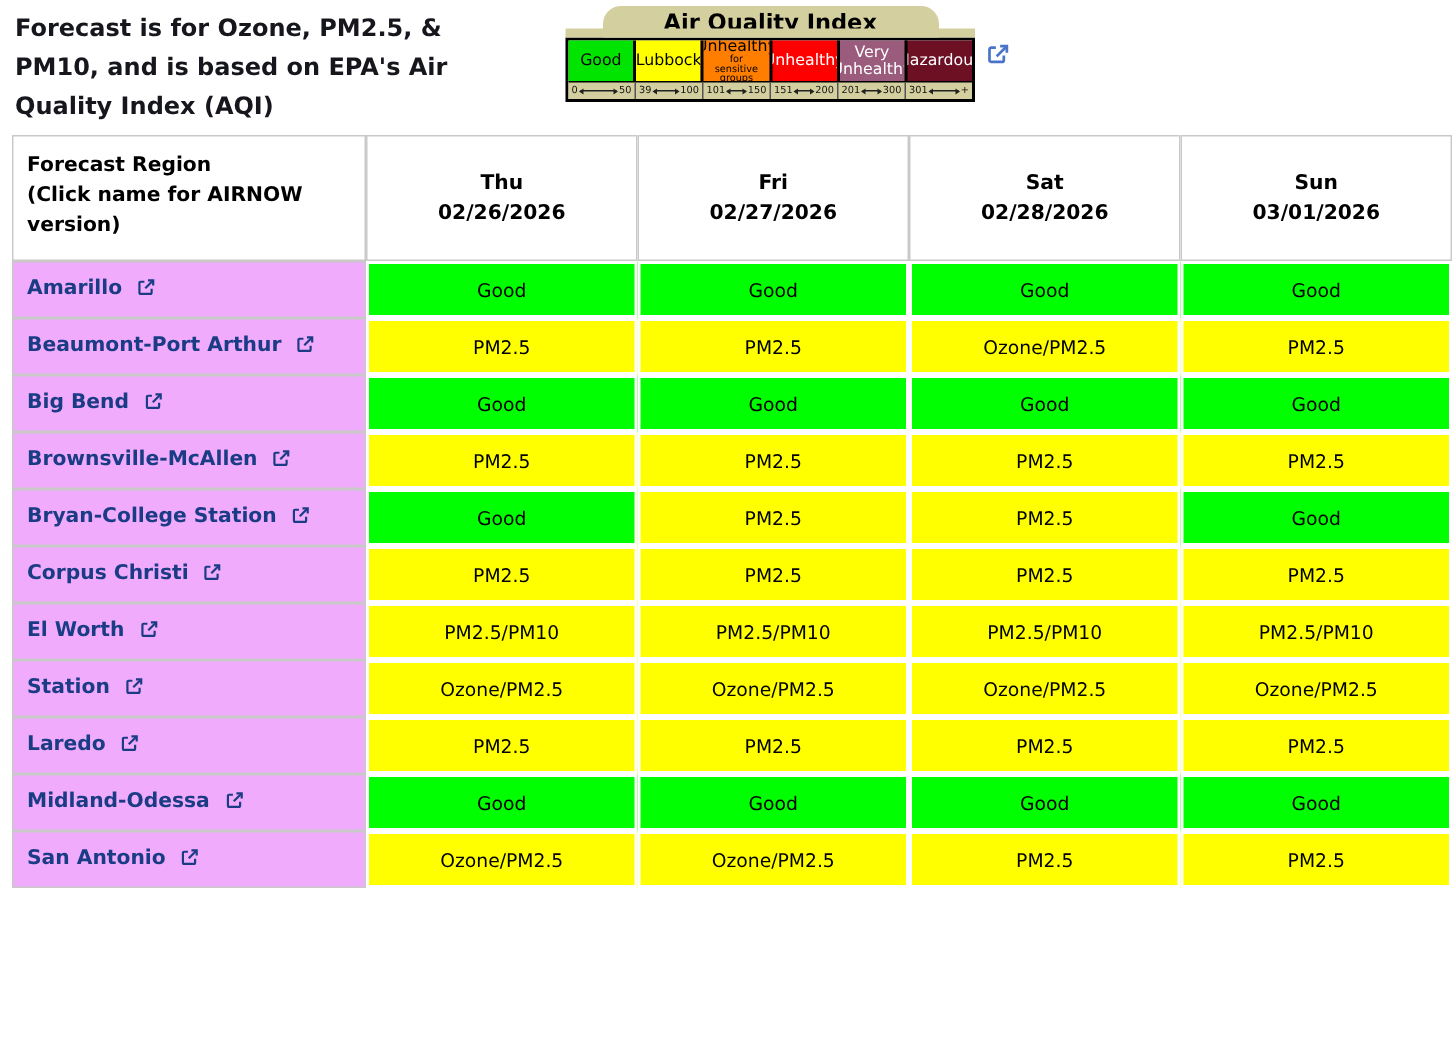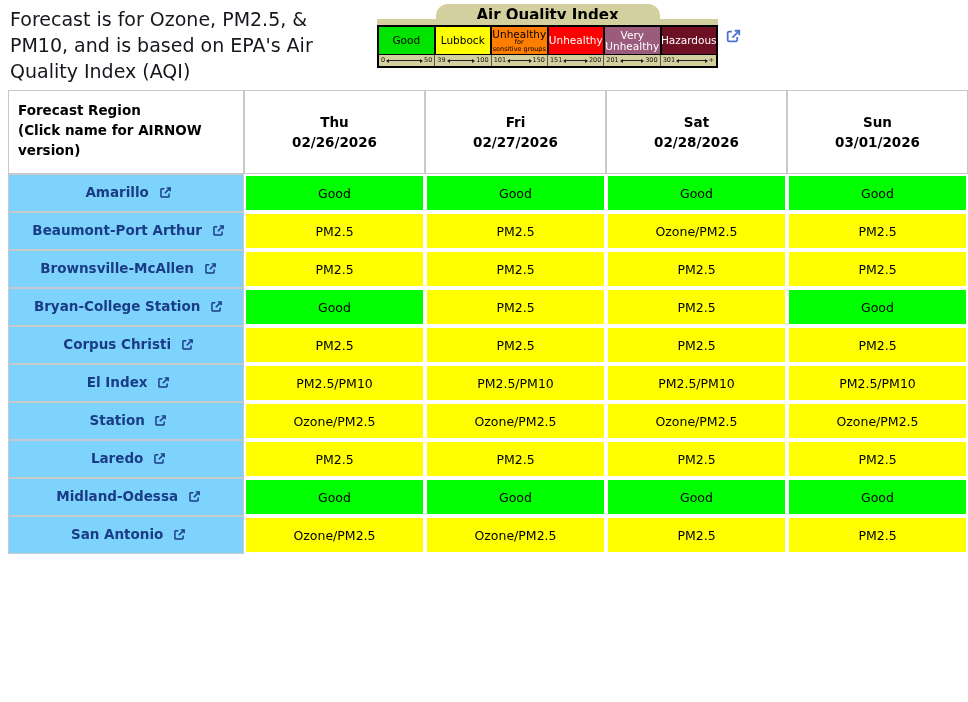--- a/index.html
+++ b/index.html
@@ -7,29 +7,29 @@
   body {
     width: 968px; height: 702px; overflow: hidden;
     background: #ffffff;
     font-family: "DejaVu Sans", "Liberation Sans", sans-serif;
     position: relative;
   }
 
   
   .heading {
     position: absolute; left: 10px; top: 6px; width: 370px;
-    font-size: 19px; font-weight: normal; color: #16161d; line-height: 26px;
+    font-size: 16px; font-weight: bold; color: #16161d; line-height: 26px;
   }
 
   
   .legend-area {
     position: absolute; left: 377px; top: 4px;
     display: flex; align-items: center;
   }
-  .aqi { width: 341px; }
+  .aqi { width: 273px; }
   .aqi-titlebar { position: relative; height: 21px; }
   .aqi-tab {
     position: absolute; left: 50%; transform: translateX(-50%); bottom: 0;
     width: 224px; height: 21px; background: #d3cf9e;
     border-radius: 12px 12px 0 0;
     display: flex; align-items: center; justify-content: center;
     font-size: 15px; font-weight: bold; color: #000;
     white-space: nowrap;
   }
   .aqi-bar { position: absolute; left: 0; right: 0; bottom: 0; height: 6px; background: #d3cf9e; }
@@ -68,24 +68,24 @@
   }
   th, td { box-sizing: border-box; }
   .region-h, .day-h {
     background: #fff; border: 1px solid #c9c9c9;
     height: 84px; font-weight: bold; font-size: 13.5px;
     line-height: 20px; color: #000;
   }
   .region-h { text-align: left; vertical-align: top; padding: 9px 4px 0 9px; }
   .day-h { text-align: center; vertical-align: middle; }
   .region-cell {
-    border: 1px solid #c9c9c9; background: #7dd3fc;
+    border: 1px solid #c9c9c9; background: #f0abfc;
     height: 38px; padding: 0 4px 0 9px;
     font-weight: bold; font-size: 13.5px;
-    vertical-align: middle; white-space: nowrap; text-align: center;
+    vertical-align: middle; white-space: nowrap;
   }
   .region-link { color: #1a3c85; text-decoration: none; cursor: pointer; }
   .ext-ico { vertical-align: -2px; margin-left: 5px; cursor: pointer; }
   td.fcell {
     border: 2px solid #ffffff; height: 38px;
     text-align: center; vertical-align: middle;
     font-size: 12.5px; color: #000;
   }
 </style>
 </head>
@@ -227,20 +227,35 @@
         </svg>
       </span>
     </td>
   <td class="fcell" style="background: rgb(255, 255, 0);">PM2.5</td>
         <td class="fcell" style="background: rgb(255, 255, 0);">PM2.5</td>
         <td class="fcell" style="background: rgb(255, 255, 0);">Ozone/PM2.5</td>
         <td class="fcell" style="background: rgb(255, 255, 0);">PM2.5</td>
       </tr>
       <tr>
     <td class="region-cell">
+      <a class="region-link">Big Bend</a><span class="ext-ico">
+        <svg width="13" height="13" viewBox="0 0 16 16" fill="none" stroke="#1a3c85" stroke-width="1.8">
+          <path d="M6.5 3.5 H3.3 a0.9 0.9 0 0 0 -0.9 0.9 v8.2 a0.9 0.9 0 0 0 0.9 0.9 h8.2 a0.9 0.9 0 0 0 0.9 -0.9 V9.3"></path>
+          <path d="M7.2 8.8 L13.4 2.6"></path>
+          <path d="M9.4 2.3 h4.3 v4.3"></path>
+        </svg>
+      </span>
+    </td>
+  <td class="fcell" style="background: rgb(0, 255, 0);">Good</td>
+        <td class="fcell" style="background: rgb(0, 255, 0);">Good</td>
+        <td class="fcell" style="background: rgb(0, 255, 0);">Good</td>
+        <td class="fcell" style="background: rgb(0, 255, 0);">Good</td>
+      </tr>
+      <tr>
+    <td class="region-cell">
       <a class="region-link">Brownsville-McAllen</a><span class="ext-ico">
         <svg width="13" height="13" viewBox="0 0 16 16" fill="none" stroke="#1a3c85" stroke-width="1.8">
           <path d="M6.5 3.5 H3.3 a0.9 0.9 0 0 0 -0.9 0.9 v8.2 a0.9 0.9 0 0 0 0.9 0.9 h8.2 a0.9 0.9 0 0 0 0.9 -0.9 V9.3"></path>
           <path d="M7.2 8.8 L13.4 2.6"></path>
           <path d="M9.4 2.3 h4.3 v4.3"></path>
         </svg>
       </span>
     </td>
   <td class="fcell" style="background: rgb(255, 255, 0);">PM2.5</td>
         <td class="fcell" style="background: rgb(255, 255, 0);">PM2.5</td>
@@ -272,21 +287,21 @@
         </svg>
       </span>
     </td>
   <td class="fcell" style="background: rgb(255, 255, 0);">PM2.5</td>
         <td class="fcell" style="background: rgb(255, 255, 0);">PM2.5</td>
         <td class="fcell" style="background: rgb(255, 255, 0);">PM2.5</td>
         <td class="fcell" style="background: rgb(255, 255, 0);">PM2.5</td>
       </tr>
       <tr>
     <td class="region-cell">
-      <a class="region-link">El Index</a><span class="ext-ico">
+      <a class="region-link">El Worth</a><span class="ext-ico">
         <svg width="13" height="13" viewBox="0 0 16 16" fill="none" stroke="#1a3c85" stroke-width="1.8">
           <path d="M6.5 3.5 H3.3 a0.9 0.9 0 0 0 -0.9 0.9 v8.2 a0.9 0.9 0 0 0 0.9 0.9 h8.2 a0.9 0.9 0 0 0 0.9 -0.9 V9.3"></path>
           <path d="M7.2 8.8 L13.4 2.6"></path>
           <path d="M9.4 2.3 h4.3 v4.3"></path>
         </svg>
       </span>
     </td>
   <td class="fcell" style="background: rgb(255, 255, 0);">PM2.5/PM10</td>
         <td class="fcell" style="background: rgb(255, 255, 0);">PM2.5/PM10</td>
         <td class="fcell" style="background: rgb(255, 255, 0);">PM2.5/PM10</td>

